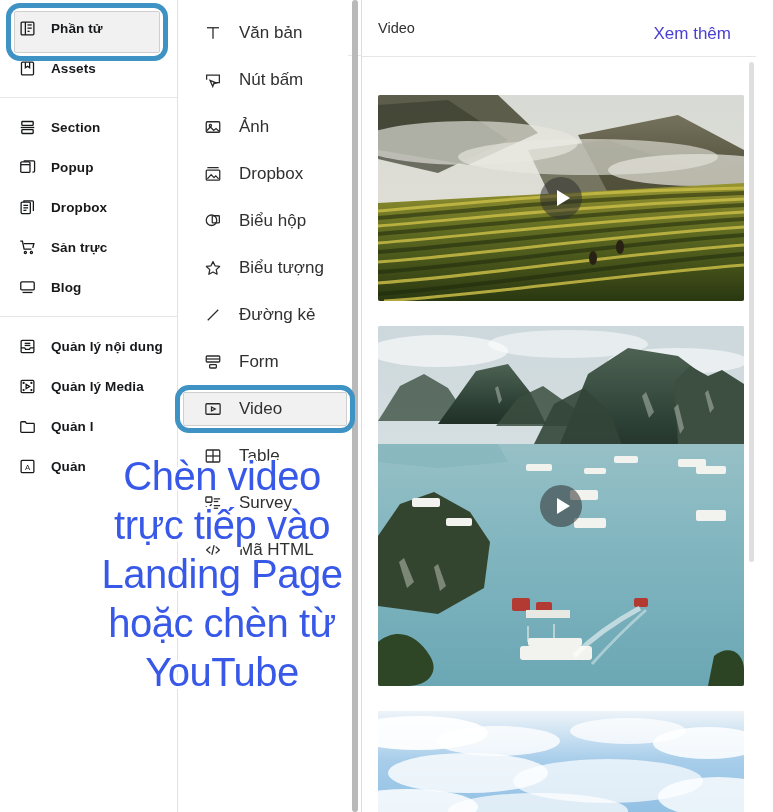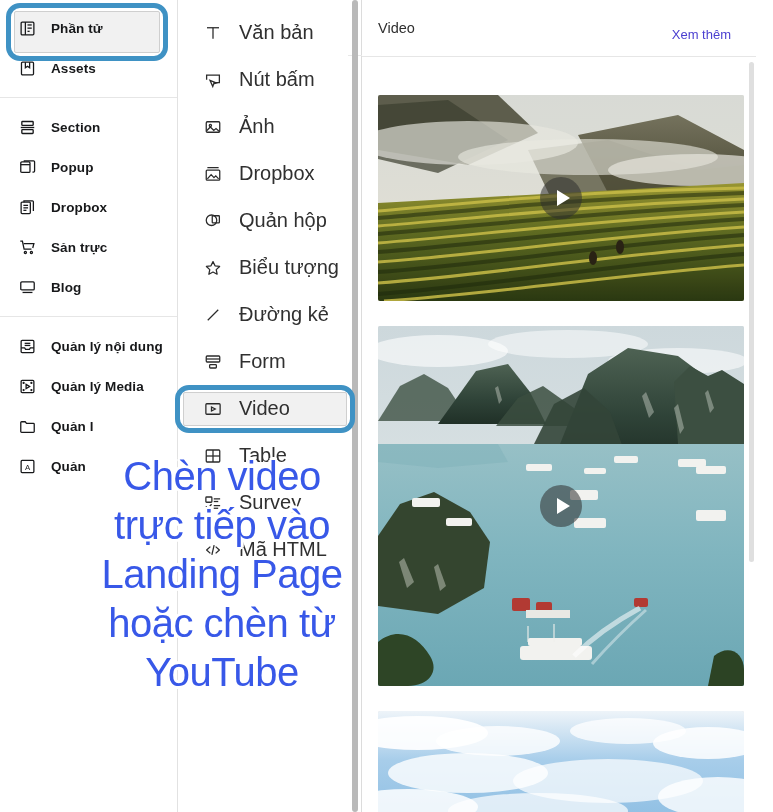--- a/index.html
+++ b/index.html
@@ -90,21 +90,21 @@
     cursor: pointer;
     position: relative;
   }
   .el-item .ico {
     width: 20px; height: 20px;
     flex: 0 0 20px;
     display: flex; align-items: center; justify-content: center;
     color: #2b2b2b;
   }
   .el-item .lbl {
-    font-size: 20px;
+    font-size: 17px;
     color: #303030;
     white-space: nowrap;
   }
   .mid-sep {
     position: absolute;
     left: 170px; top: 55px;
     width: 14px; height: 1px;
     background: #e8e8e8;
   }
   #ring-video { left: 175px; top: 385px; width: 180px; height: 48px; z-index: 45;}
@@ -140,21 +140,21 @@
   .right-header {
     height: 57px;
     display: flex;
     align-items: center;
     justify-content: space-between;
     padding: 0 25px 0 16px;
     border-bottom: 1px solid #e6e6e6;
   }
   .right-title { font-size: 14.5px; color: #2f2f2f; }
   .right-more {
-    font-size: 13px;
+    font-size: 17px;
     color: #4a3fd0;
     cursor: pointer;
     margin-top: 12px;
   }
   .video-list {
     padding: 38px 22px 0 16px;
     display: flex;
     flex-direction: column;
     gap: 25px;
   }
@@ -405,21 +405,21 @@
       <span class="lbl">Dropbox</span>
     </div>
 
     <div class="el-item">
       <span class="ico">
         <svg width="18" height="18" viewBox="0 0 24 24" fill="none" stroke="currentColor" stroke-width="1.7">
           <circle cx="10" cy="11" r="7"></circle>
           <rect x="11" y="5" width="9.5" height="9.5" rx="1"></rect>
         </svg>
       </span>
-      <span class="lbl">Quản hộp</span>
+      <span class="lbl">Biểu hộp</span>
     </div>
 
     <div class="el-item">
       <span class="ico">
         <svg width="18" height="18" viewBox="0 0 24 24" fill="none" stroke="currentColor" stroke-width="1.7" stroke-linejoin="round">
           <path d="M12 3.5l2.7 5.6 6.1.8-4.5 4.3 1.2 6.1L12 17.4 6.5 20.3l1.2-6.1L3.2 9.9l6.1-.8z"></path>
         </svg>
       </span>
       <span class="lbl">Biểu tượng</span>
     </div>

